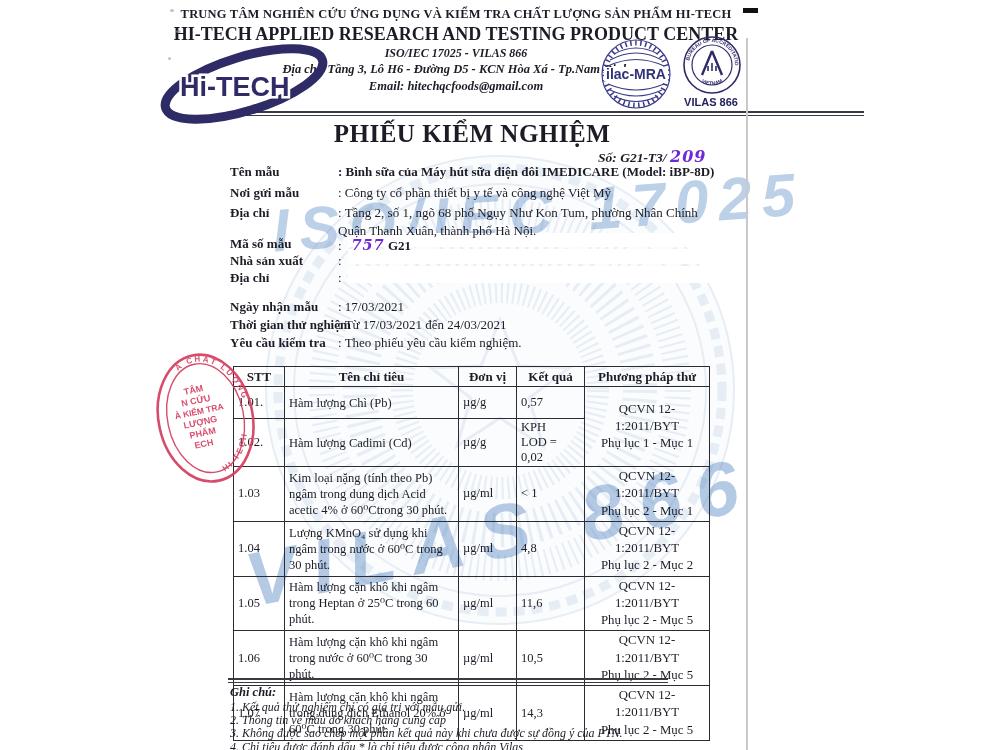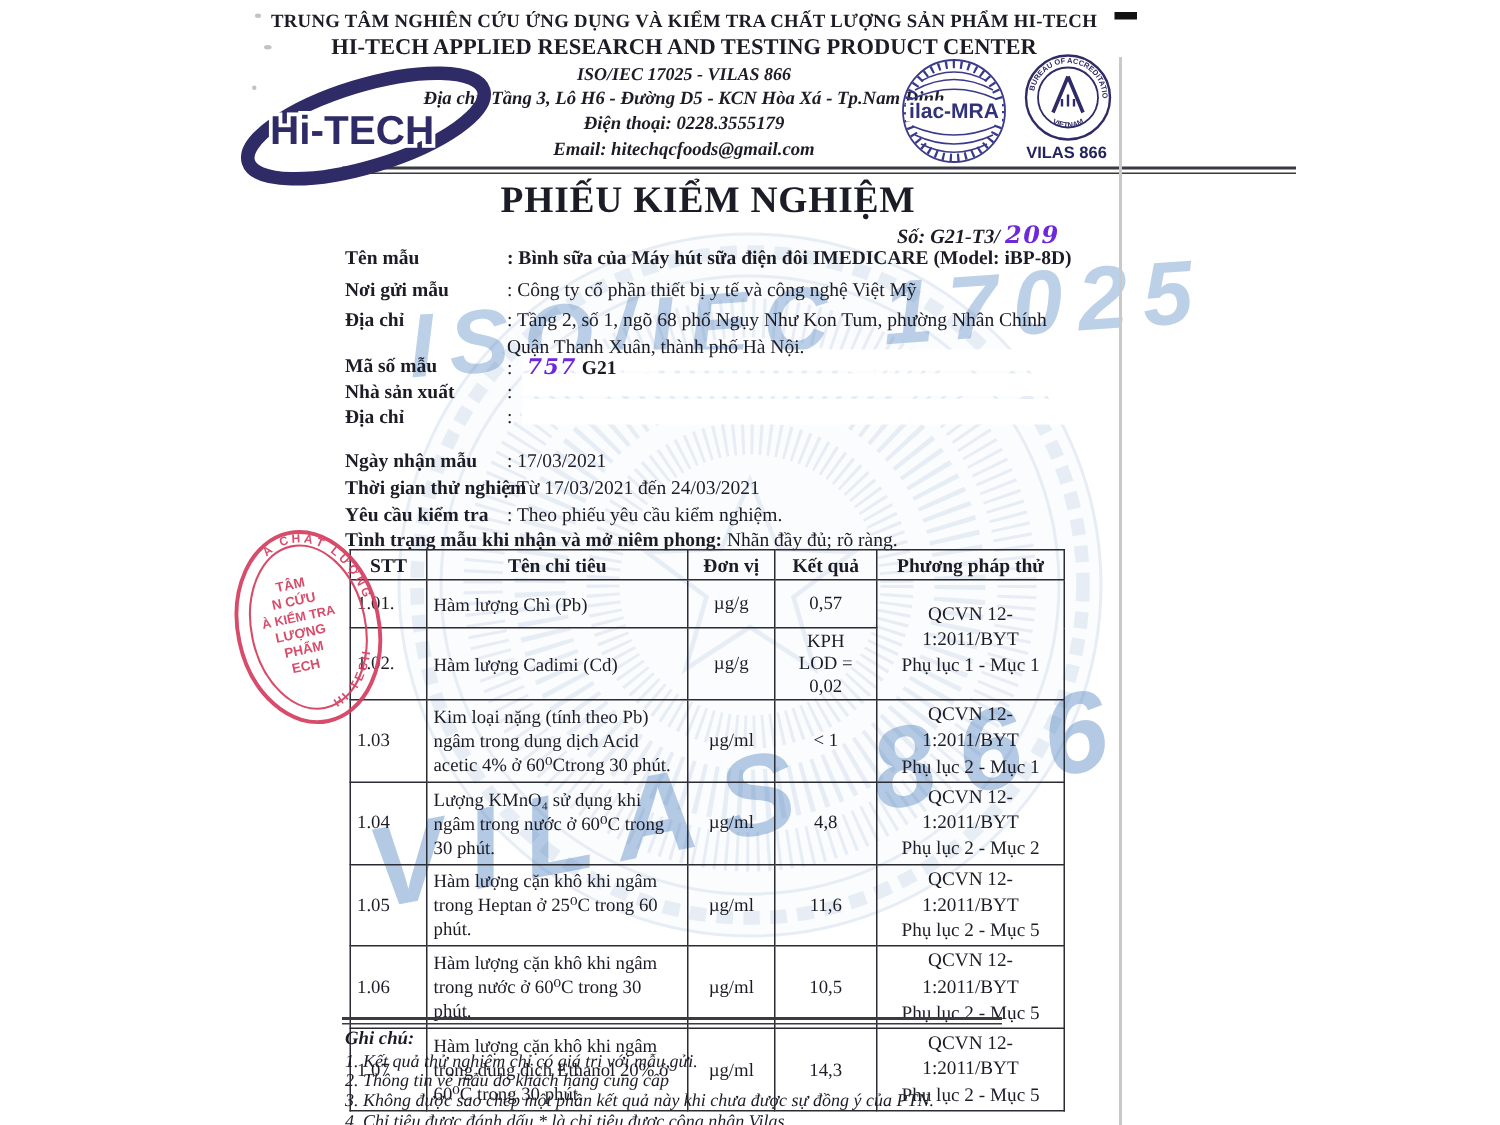--- a/index.html
+++ b/index.html
@@ -17,21 +17,21 @@
   .wm { position:absolute; z-index:1; font-family:"Liberation Sans","DejaVu Sans",sans-serif;
         font-weight:700; font-style:italic; white-space:nowrap; }
   .wm-iso   { left:112px; top:178px; font-size:60px; letter-spacing:10px; color:rgba(122,162,208,.50); transform:rotate(-4deg); }
   .wm-vilas { left:82px;  top:488px; font-size:76px; letter-spacing:16px; color:rgba(118,158,206,.55); transform:rotate(-11deg); }
   .emblem { position:absolute; left:100px; top:142px; z-index:1; opacity:.14; }
   .whitebox { position:absolute; background:#fff; z-index:2; }
 
   
   .hdr { position:absolute; left:0; top:0; width:592px; text-align:center; z-index:3; }
   .hdr .l1 { font-size:12.5px; font-weight:bold; letter-spacing:.2px; margin-top:7px; }
-  .hdr .l2 { font-size:15px; font-weight:bold; margin-top:2px; }
+  .hdr .l2 { font-size:18px; font-weight:bold; margin-top:2px; }
   .hdr .l3 { font-size:12px; font-style:italic; font-weight:bold; margin-top:1px; }
   .hdr .l4 { font-size:12.5px; font-style:italic; font-weight:bold; margin-top:1px; }
   .hdr .l5, .hdr .l6 { font-size:12.5px; font-style:italic; font-weight:bold; margin-top:2px; }
 
   .hitech-logo { position:absolute; left:-4px; top:40px; width:180px; height:88px; z-index:4; }
   .cert-logo { position:absolute; z-index:4; }
   .ilac { left:440px; top:38px; }
   .vilas-circle { left:522px; top:35px; }
   .vilas-caption { position:absolute; left:514px; top:96px; width:74px; text-align:center;
        font-family:"Liberation Sans",sans-serif; font-weight:bold; font-size:11px; color:#23235e; z-index:4; }
@@ -58,21 +58,21 @@
   .cond { position:absolute; left:70px; top:352px; font-size:13px; z-index:3; white-space:nowrap; }
   .cond b { font-weight:bold; }
 
   
   table.results { position:absolute; left:73px; top:366px; width:476px; border-collapse:collapse;
       table-layout:fixed; z-index:3; font-size:12.5px; background:transparent; }
   table.results td, table.results th { border:1.5px solid #2b2b33; padding:1px 4px; vertical-align:middle; background:transparent;margin-top:44px; }
   table.results th { font-size:13px; font-weight:bold; height:20px; }
   td.stt  { text-align:left; padding-left:5px; }
   td.name { text-align:left; padding-left:6px; line-height:1.28; }
-  td.unit, td.result { text-align:center; }
+  td.unit, td.result { }
   td.method { text-align:center; font-size:12.8px; line-height:1.35; }
   tr.r1 { height:32px; } tr.r2 { height:30px; } tr.r3 { height:50px; } tr.r4 { height:34px; }
   tr.r5 { height:32px; } tr.r6 { height:30px; } tr.r7 { height:52px; }
 
   
   .notes { position:absolute; left:70px; top:685px; z-index:3; font-style:italic; }
   .notes .gh { font-size:12.5px; font-weight:bold; margin-bottom:1px; }
   .notes .it { font-size:12px; line-height:13.2px; }
 
   
@@ -98,21 +98,20 @@
 
     <div class="whitebox" style="left:188px;top:233px;width:398px;height:14px;"></div>
     <div class="whitebox" style="left:188px;top:249px;width:398px;height:15px;"></div>
     <div class="whitebox" style="left:188px;top:266px;width:398px;height:17px;"></div>
 
     <div class="hdr">
       <div class="l1">TRUNG TÂM NGHIÊN CỨU ỨNG DỤNG VÀ KIỂM TRA CHẤT LƯỢNG SẢN PHẨM HI-TECH</div>
       <div class="l2">HI-TECH APPLIED RESEARCH AND TESTING PRODUCT CENTER</div>
       <div class="l3">ISO/IEC 17025 - VILAS 866</div>
       <div class="l4">Địa chỉ: Tầng 3, Lô H6 - Đường D5 - KCN Hòa Xá - Tp.Nam Định</div>
-      <div class="l5">Điện thoại: 0228.3555179</div>
       <div class="l6">Email: hitechqcfoods@gmail.com</div>
     </div>
 
     <svg class="hitech-logo" viewBox="0 0 180 88">
       <ellipse cx="88" cy="44" rx="82" ry="27" fill="none" stroke="#2f2b66" stroke-width="9" transform="rotate(-17 88 44)"></ellipse>
       <text x="24" y="56" font-family="Liberation Sans, sans-serif" font-size="27" font-weight="800" fill="#2f2b66" stroke="#ffffff" stroke-width="5" paint-order="stroke">Hi-TECH</text>
     </svg>
 
     <svg class="cert-logo ilac" width="72" height="72" viewBox="0 0 72 72">
       <circle cx="36" cy="36" r="34" fill="none" stroke="#3a3a8a" stroke-width="1.2"></circle>
@@ -188,23 +187,20 @@
       <span class="lbl">Ngày nhận mẫu</span>
       <span class="val">: 17/03/2021</span>
     </div>
     <div class="frow" style="top:317px;">
       <span class="lbl">Thời gian thử nghiệm</span>
       <span class="val">: Từ 17/03/2021 đến 24/03/2021</span>
     </div>
     <div class="frow" style="top:335px;">
       <span class="lbl">Yêu cầu kiểm tra</span>
       <span class="val">: Theo phiếu yêu cầu kiểm nghiệm.</span>
-    </div>
-    <div class="cond">
-      <b>Tình trạng mẫu khi nhận và mở niêm phong:</b><span> Nhãn đầy đủ; rõ ràng.</span>
     </div>
 
     <table class="results">
       <colgroup>
           <col style="width:51px">
           <col style="width:174px">
           <col style="width:58px">
           <col style="width:68px">
           <col style="width:125px">
         </colgroup>

